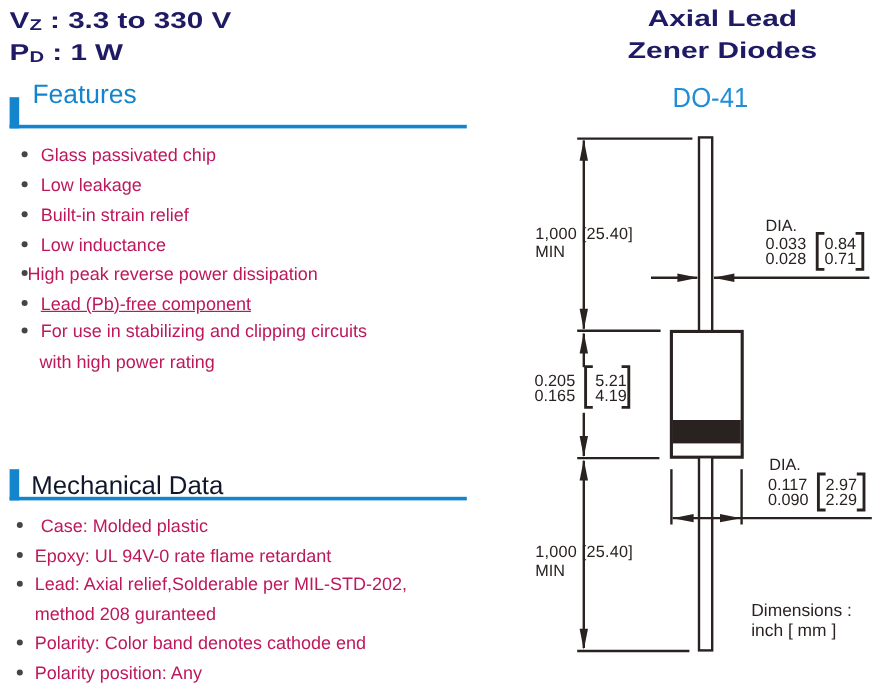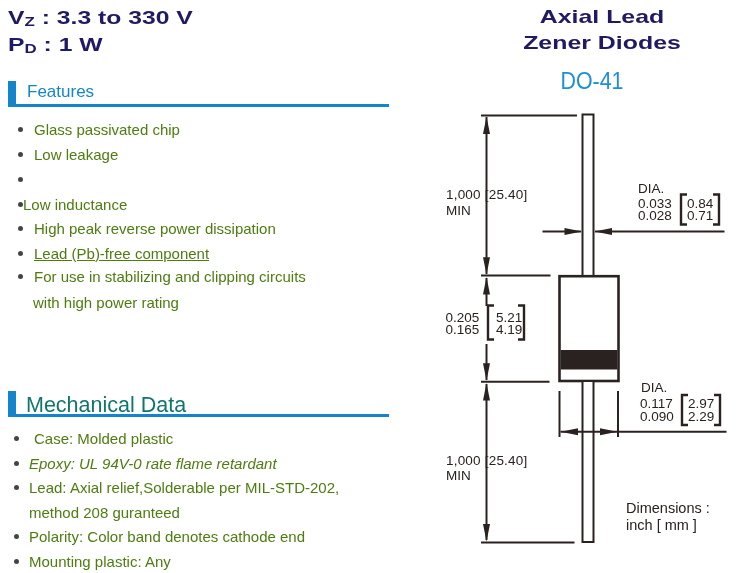--- a/index.html
+++ b/index.html
@@ -1,71 +1,71 @@
 <!DOCTYPE html>
 <html><head>
 <meta charset="utf-8">
 <style>
 html,body{margin:0;padding:0;}
 body{width:744px;height:573px;position:relative;background:#ffffff;font-family:"Liberation Sans",sans-serif;overflow:hidden;}
 .abs{position:absolute;}
 .navy{color:#1e1a63;font-weight:bold;}
-.item{position:absolute;color:#4d7c0f;font-size:15px;white-space:nowrap;}
+.item{position:absolute;color:#be185d;font-size:15px;white-space:nowrap;}
 .dot{display:inline-block;width:5px;height:5px;border-radius:50%;background:#454545;vertical-align:middle;margin-bottom:3px;}
 </style>
 </head>
 <body>
 
 <div class="abs navy" style="left:8px;top:7px;font-size:19px;transform:scaleX(1.3);transform-origin:0 0;white-space:nowrap;">V<span style="font-size:13px;vertical-align:-2px;">Z</span> : 3.3 to 330 V</div>
 
 <div class="abs navy" style="left:8px;top:34px;font-size:19px;transform:scaleX(1.3);transform-origin:0 0;white-space:nowrap;">P<span style="font-size:13px;vertical-align:-2px;">D</span> : 1 W</div>
 
 <div class="abs navy" style="left:452px;top:4px;width:300px;text-align:center;font-size:19px;line-height:26.3px;transform:scaleX(1.31);transform-origin:center 0;">Axial Lead<br>Zener Diodes</div>
 
 <div class="abs" style="left:492px;top:68px;width:200px;text-align:center;color:#1e8ed8;font-size:23px;transform:scaleX(0.93);transform-origin:center 0;">DO-41</div>
 
 <div class="abs" style="left:8px;top:80.5px;width:8px;height:26px;background:#1485cc;"></div>
 
-<div class="abs" style="left:27px;top:82px;color:#1485cc;font-size:17px;">Features</div>
+<div class="abs" style="left:27px;top:66px;color:#1485cc;font-size:22px;">Features</div>
 
 <div class="abs" style="left:8px;top:104px;width:381px;height:2.6px;background:#1485cc;"></div>
 
 <div class="item" style="left:18px;top:121px;"><span class="dot"></span><span style="margin-left:11px;">Glass passivated chip</span></div>
 
 <div class="item" style="left:18px;top:146px;"><span class="dot"></span><span style="margin-left:11px;">Low leakage</span></div>
 
-<div class="item" style="left:18px;top:171px;"><span class="dot"></span></div>
+<div class="item" style="left:18px;top:171px;"><span class="dot"></span><span style="margin-left:11px;">Built-in strain relief</span></div>
 
-<div class="item" style="left:18px;top:195.5px;"><span class="dot"></span><span style="">Low inductance</span></div>
+<div class="item" style="left:18px;top:195.5px;"><span class="dot"></span><span style="margin-left:11px;">Low inductance</span></div>
 
-<div class="item" style="left:18px;top:220px;"><span class="dot"></span><span style="margin-left:11px;">High peak reverse power dissipation</span></div>
+<div class="item" style="left:18px;top:220px;"><span class="dot"></span><span style="">High peak reverse power dissipation</span></div>
 
 <div class="item" style="left:18px;top:244.5px;text-decoration:underline;"><span class="dot"></span><span style="margin-left:11px;">Lead (Pb)-free component</span></div>
 
 <div class="item" style="left:18px;top:267.5px;"><span class="dot"></span><span style="margin-left:11px;">For use in stabilizing and clipping circuits</span></div>
 
 <div class="item" style="left:33px;top:293.5px;">with high power rating</div>
 
 <div class="abs" style="left:8px;top:390.5px;width:8px;height:26px;background:#1485cc;"></div>
 
-<div class="abs" style="left:26px;top:392.5px;color:#0f766e;font-size:21.5px;">Mechanical Data</div>
+<div class="abs" style="left:26px;top:392.5px;color:#0f172a;font-size:21.5px;">Mechanical Data</div>
 
 <div class="abs" style="left:8px;top:414px;width:381px;height:2.6px;background:#1485cc;"></div>
 
 <div class="item" style="left:14px;top:430px;"><span class="dot"></span><span style="margin-left:15px;">Case: Molded plastic</span></div>
 
-<div class="item" style="left:14px;top:455px;"><span class="dot"></span><span style="margin-left:10px;font-style:italic;">Epoxy: UL 94V-0 rate flame retardant</span></div>
+<div class="item" style="left:14px;top:455px;"><span class="dot"></span><span style="margin-left:10px;">Epoxy: UL 94V-0 rate flame retardant</span></div>
 
 <div class="item" style="left:14px;top:479px;"><span class="dot"></span><span style="margin-left:10px;">Lead: Axial relief,Solderable per MIL-STD-202,</span></div>
 
 <div class="item" style="left:29px;top:504px;">method 208 guranteed</div>
 
 <div class="item" style="left:14px;top:528px;"><span class="dot"></span><span style="margin-left:10px;">Polarity: Color band denotes cathode end</span></div>
 
-<div class="item" style="left:14px;top:553px;"><span class="dot"></span><span style="margin-left:10px;">Mounting plastic: Any</span></div>
+<div class="item" style="left:14px;top:553px;"><span class="dot"></span><span style="margin-left:10px;">Polarity position: Any</span></div>
 
 <svg class="abs" style="left:0;top:0;" width="744" height="573" viewBox="0 0 744 573">
   <g fill="none" stroke="#2a2220" stroke-width="2">
 
     <g>
         <rect x="582.5" y="114.5" width="11" height="162" fill="#fff"></rect>
       </g>
 
     <g>
         <rect x="559.5" y="276.2" width="59" height="104.8" fill="#fff" stroke-width="2.6"></rect>

